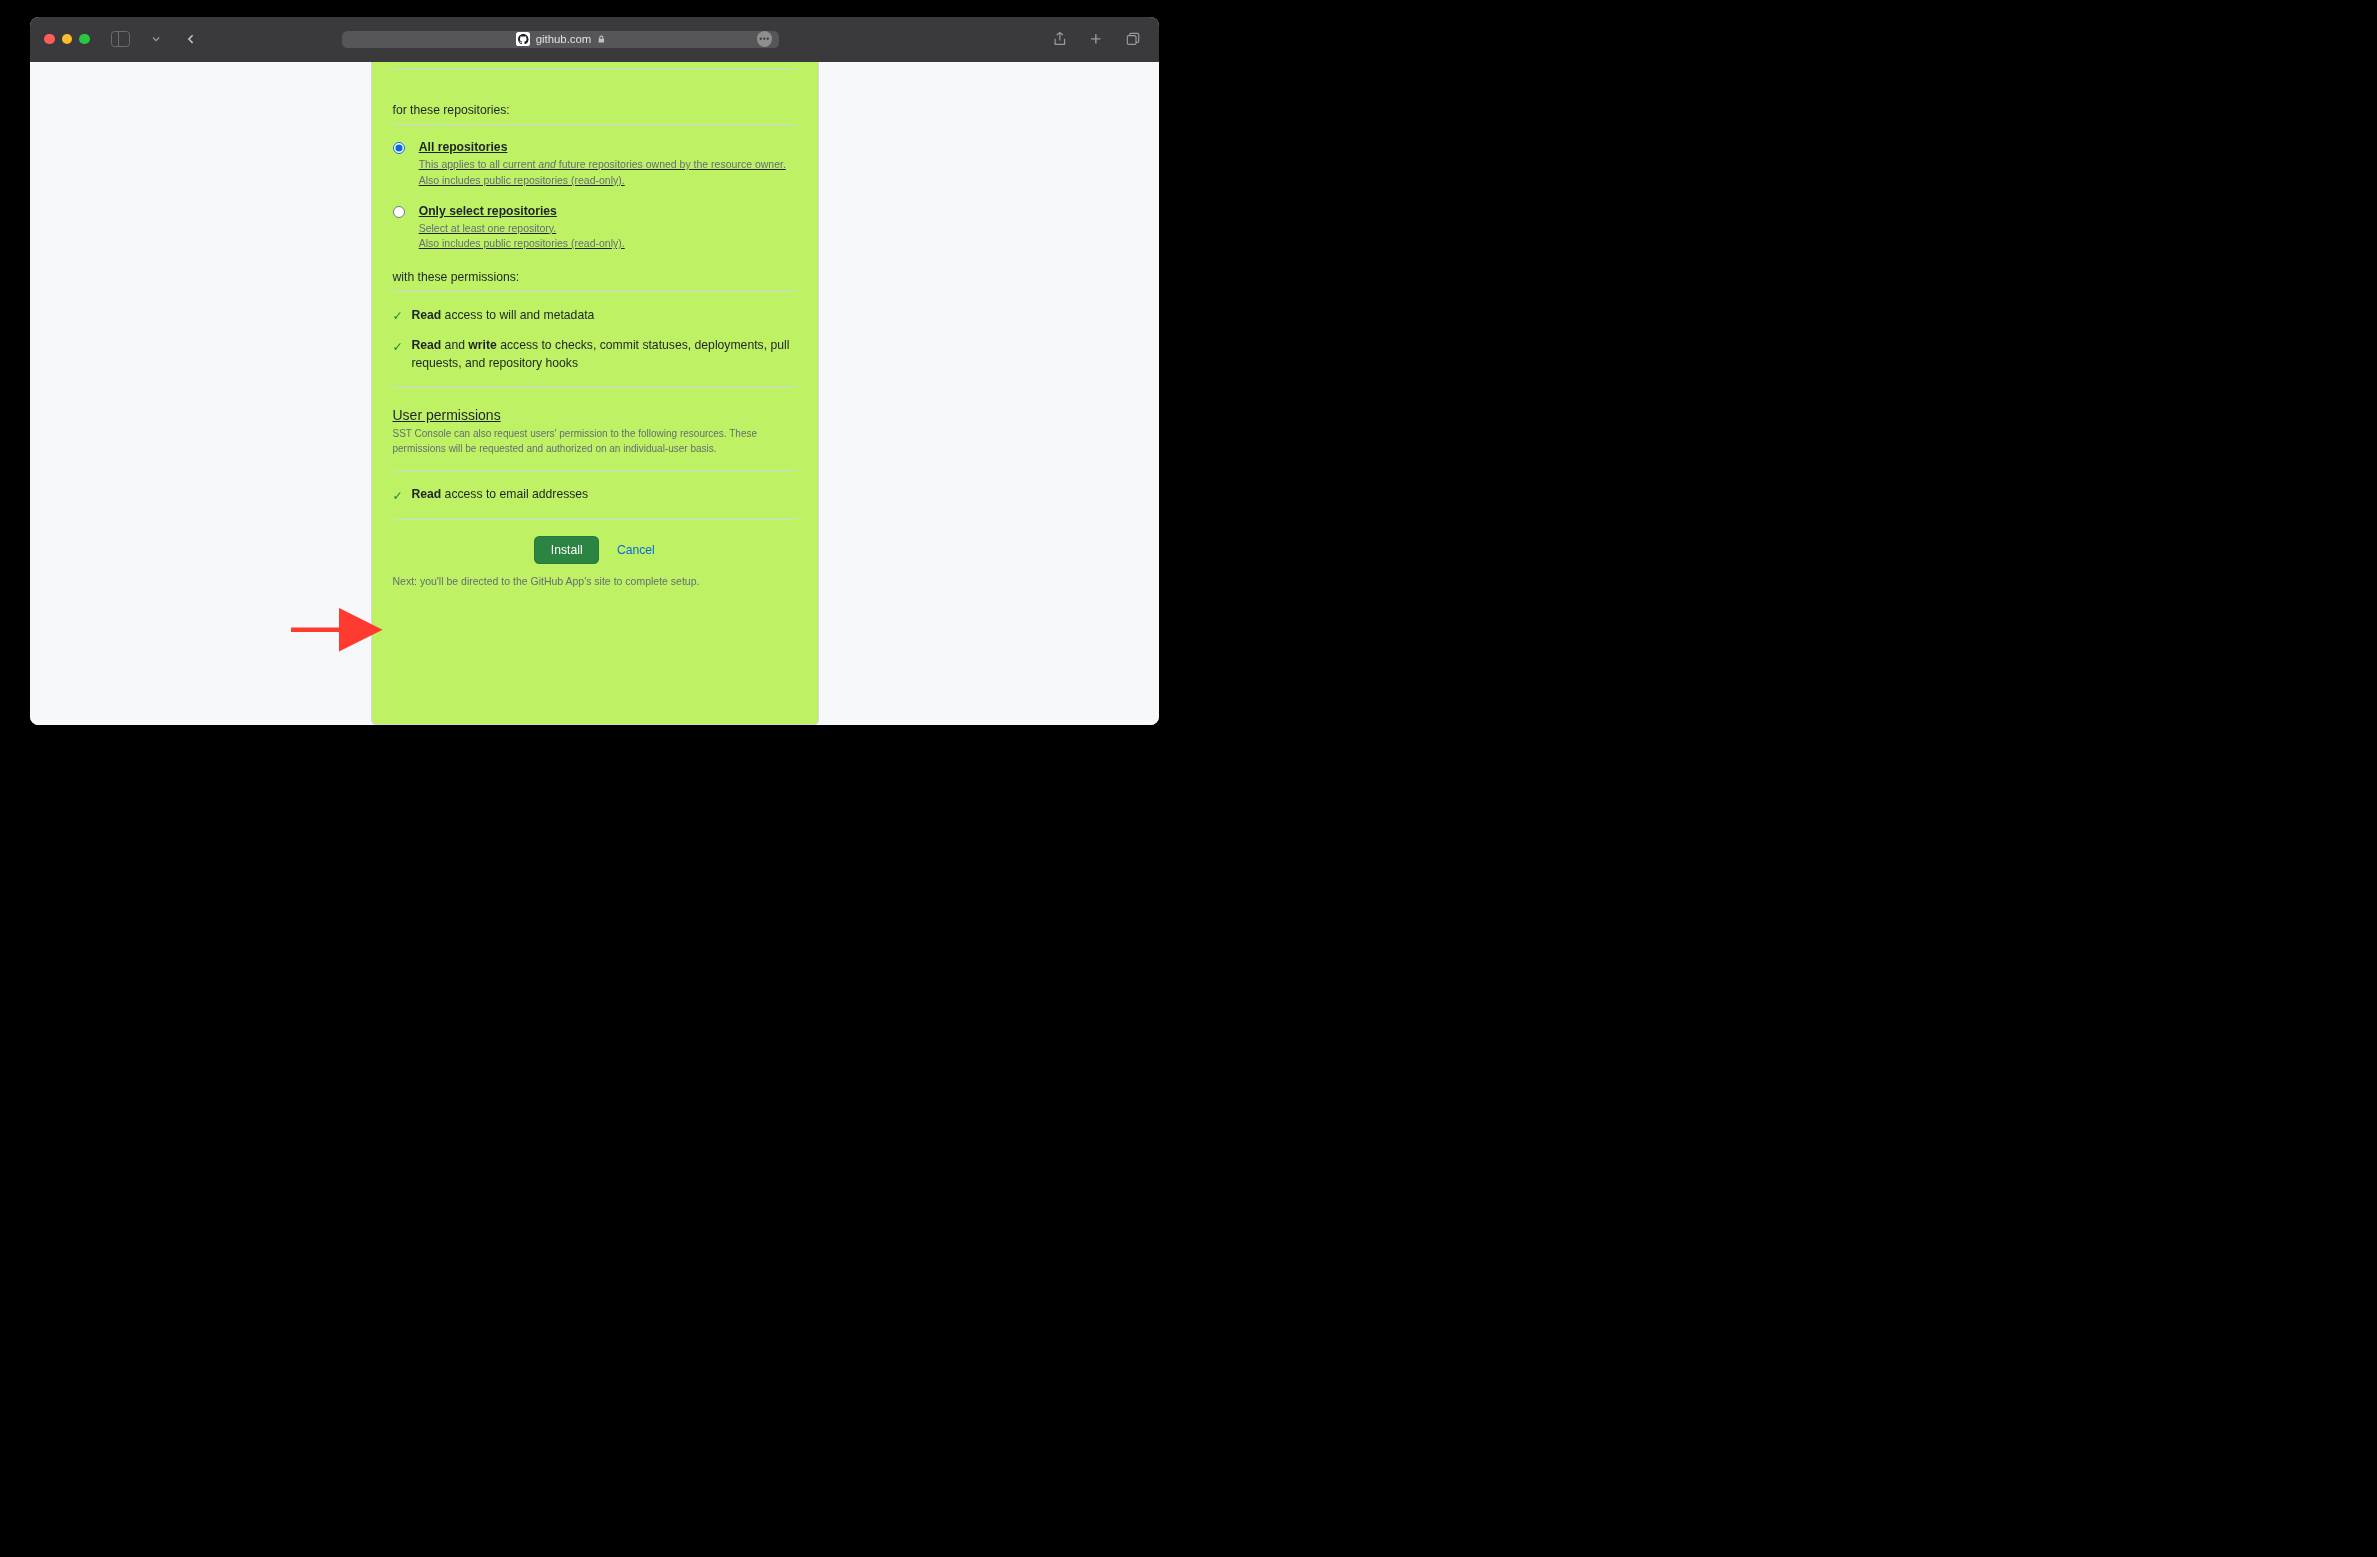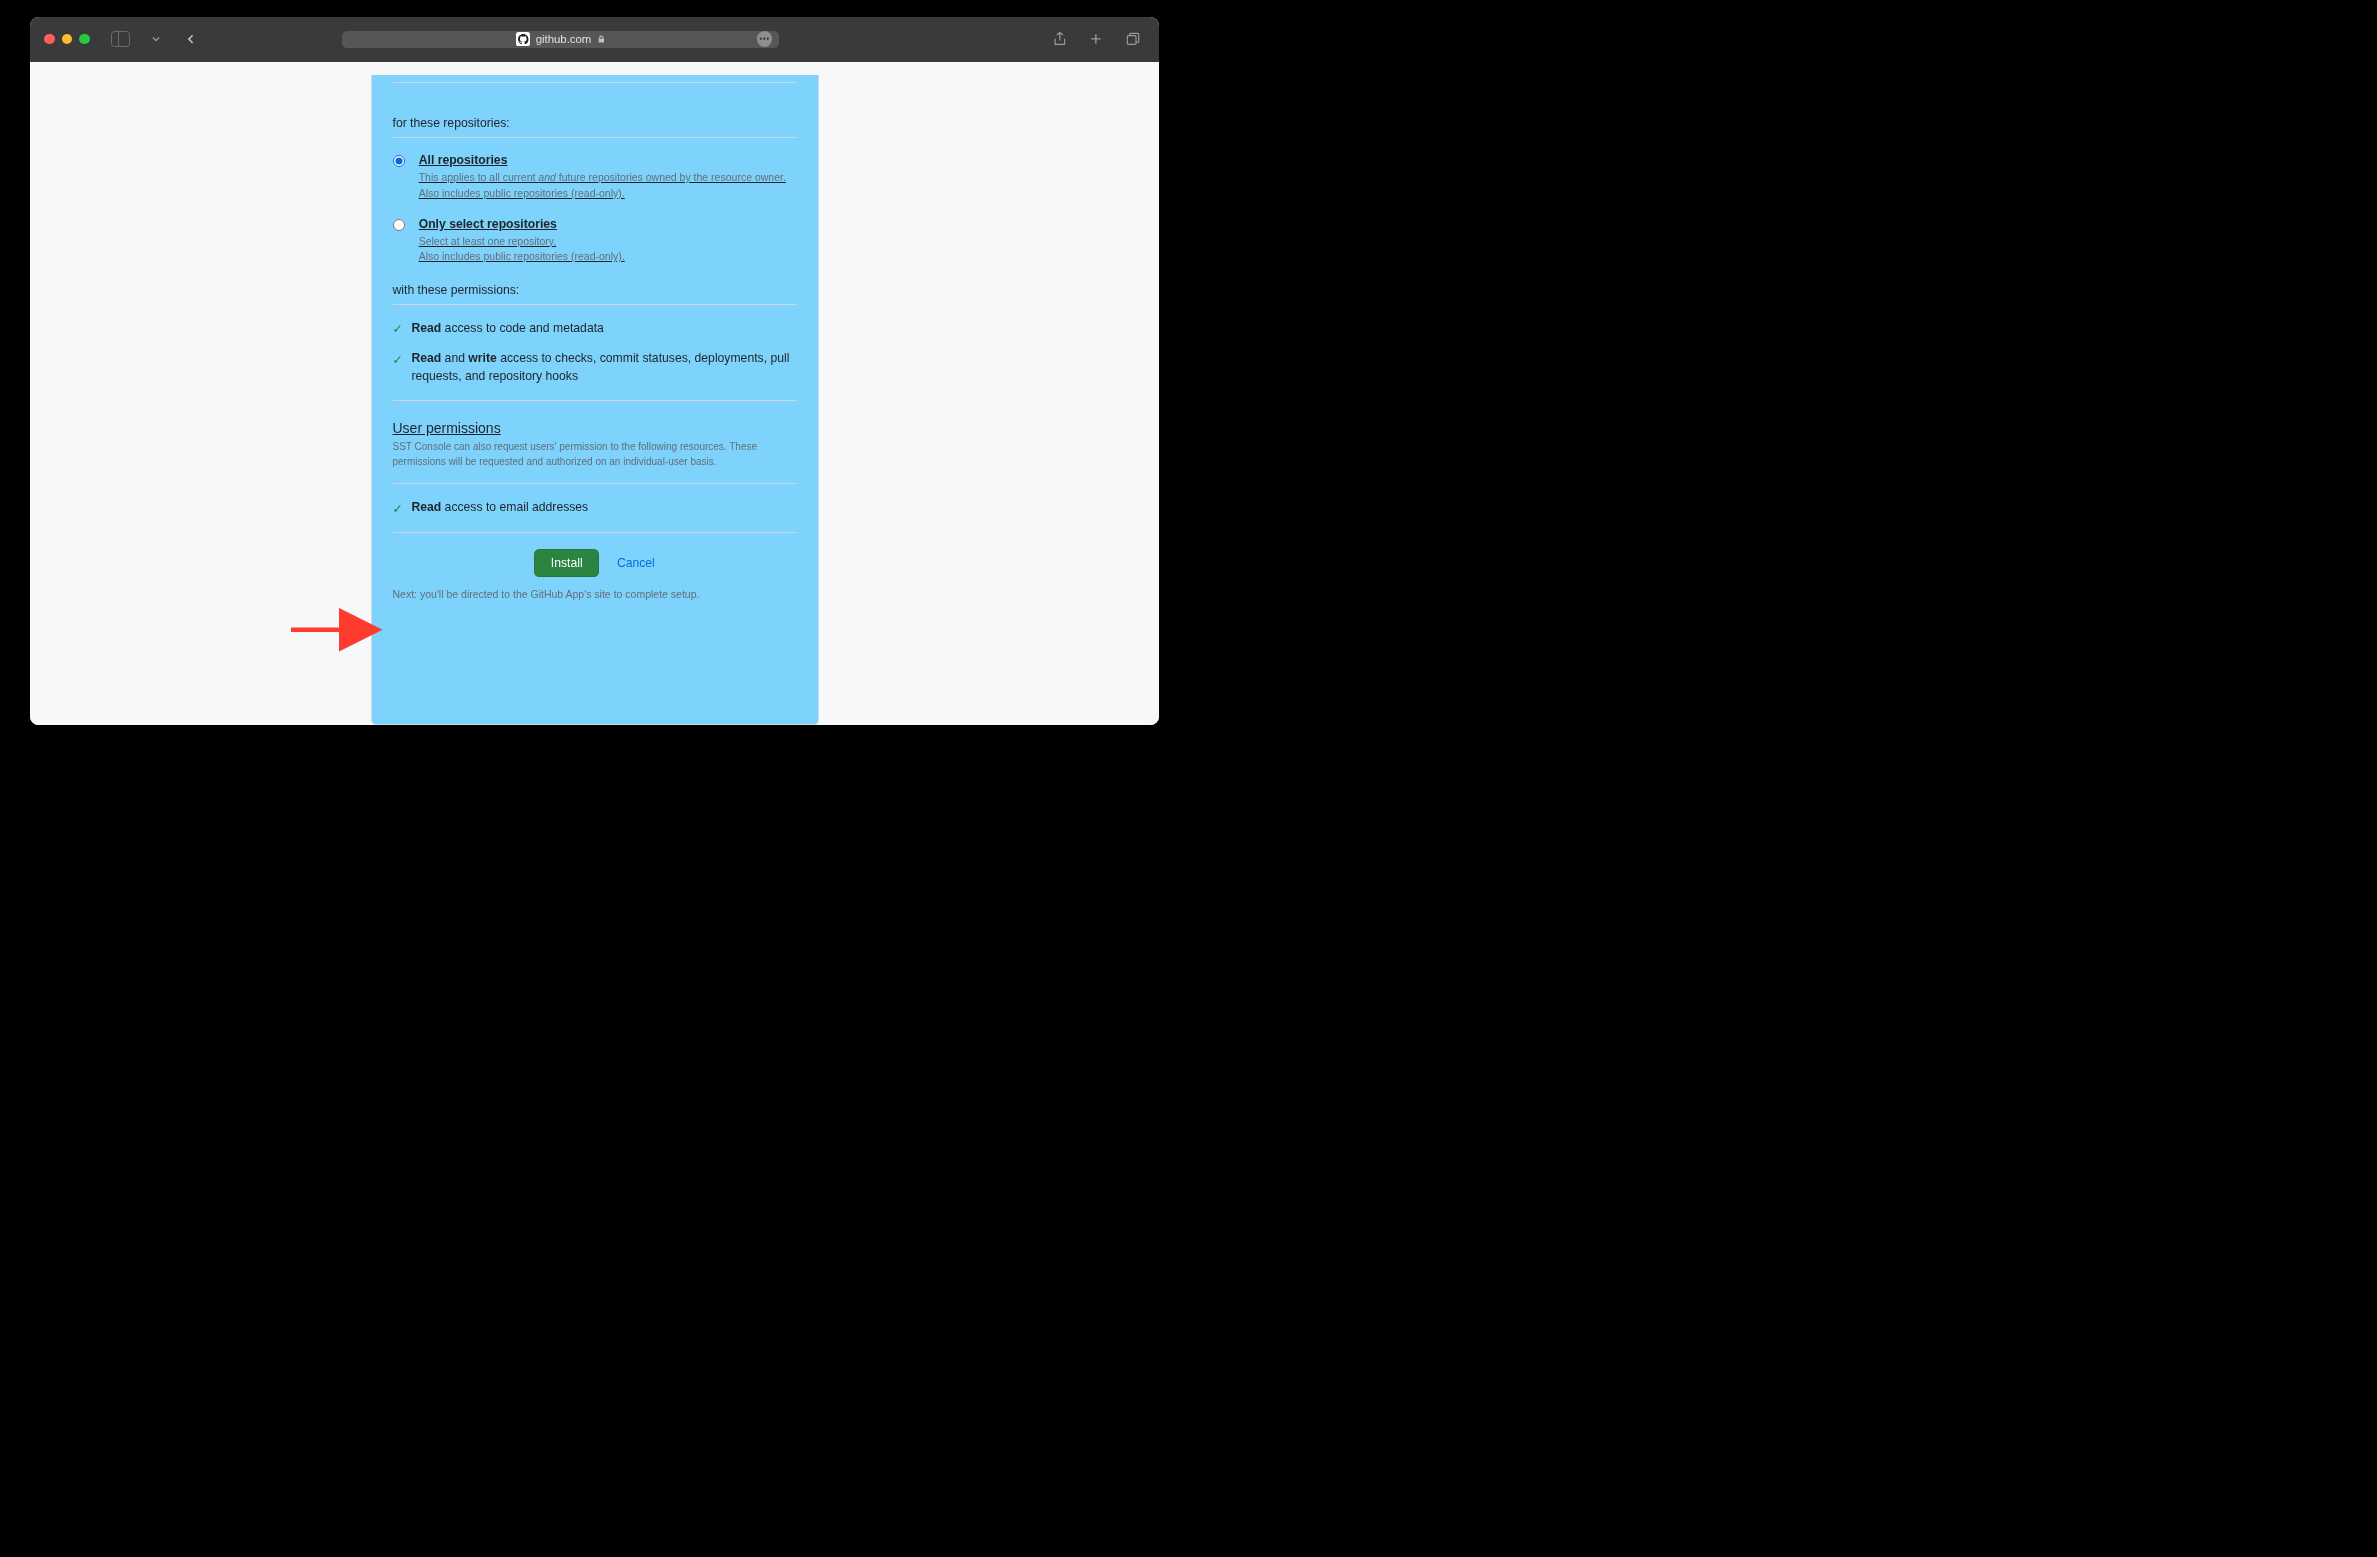--- a/index.html
+++ b/index.html
@@ -87,28 +87,27 @@
 
     .page-content {
       background: #f6f8fa;
       height: calc(100% - 45px);
       display: flex;
       justify-content: center;
       padding-top: 0;
     }
     .install-box {
       width: 448px;
-      background: #7dd3fc;
+      background: #bef264;
       border: 0.9px solid #d0d7de;
       border-radius: 0 0 5.2px 5.2px;
       border-top: none;
       padding: 0 21px 21px 21px;
       font-size: 12.2px;
       color: #1f2328;
-      margin-top: 13px;
     }
     .install-box hr {
       border: none;
       border-top: 0.9px solid #d0d7de;
       margin: 0;
     }
     .section-heading {
       font-size: 12.2px;
       font-weight: 400;
       margin: 17.5px 0 7px 0;
@@ -269,21 +268,21 @@
           </div>
         </div>
       </div>
 
       <div class="section-heading">with these permissions:</div>
       <hr class="divider-line">
 
       <div class="perm-list">
         <div class="perm-item">
           <span class="check-icon">✓</span>
-          <span class="perm-text"><b>Read</b><span> access to code and metadata</span></span>
+          <span class="perm-text"><b>Read</b><span> access to will and metadata</span></span>
         </div>
         <div class="perm-item">
           <span class="check-icon">✓</span>
           <span class="perm-text"><b>Read</b><span> and </span><b>write</b><span> access to checks, commit statuses, deployments, pull requests, and repository hooks</span></span>
         </div>
       </div>
 
       <hr class="divider-line" style="margin: 7px 0 19px 0;">
 
       <div class="user-perm-heading">User permissions</div>

